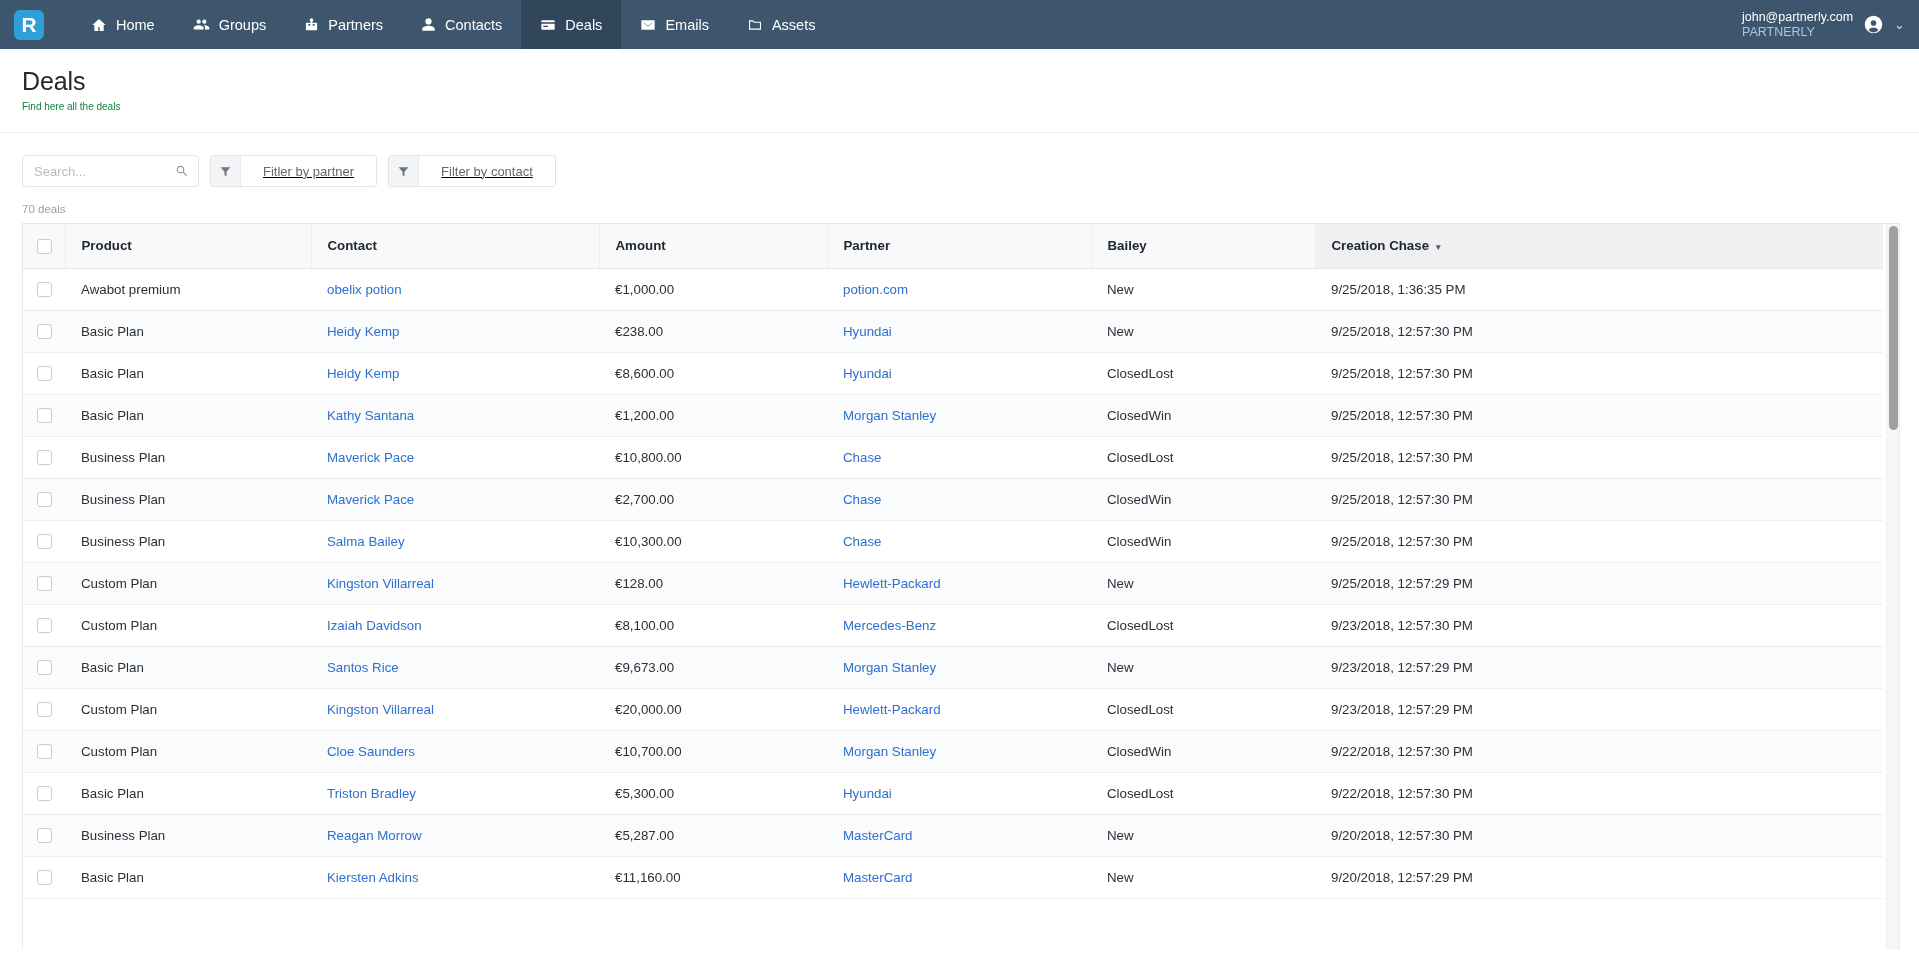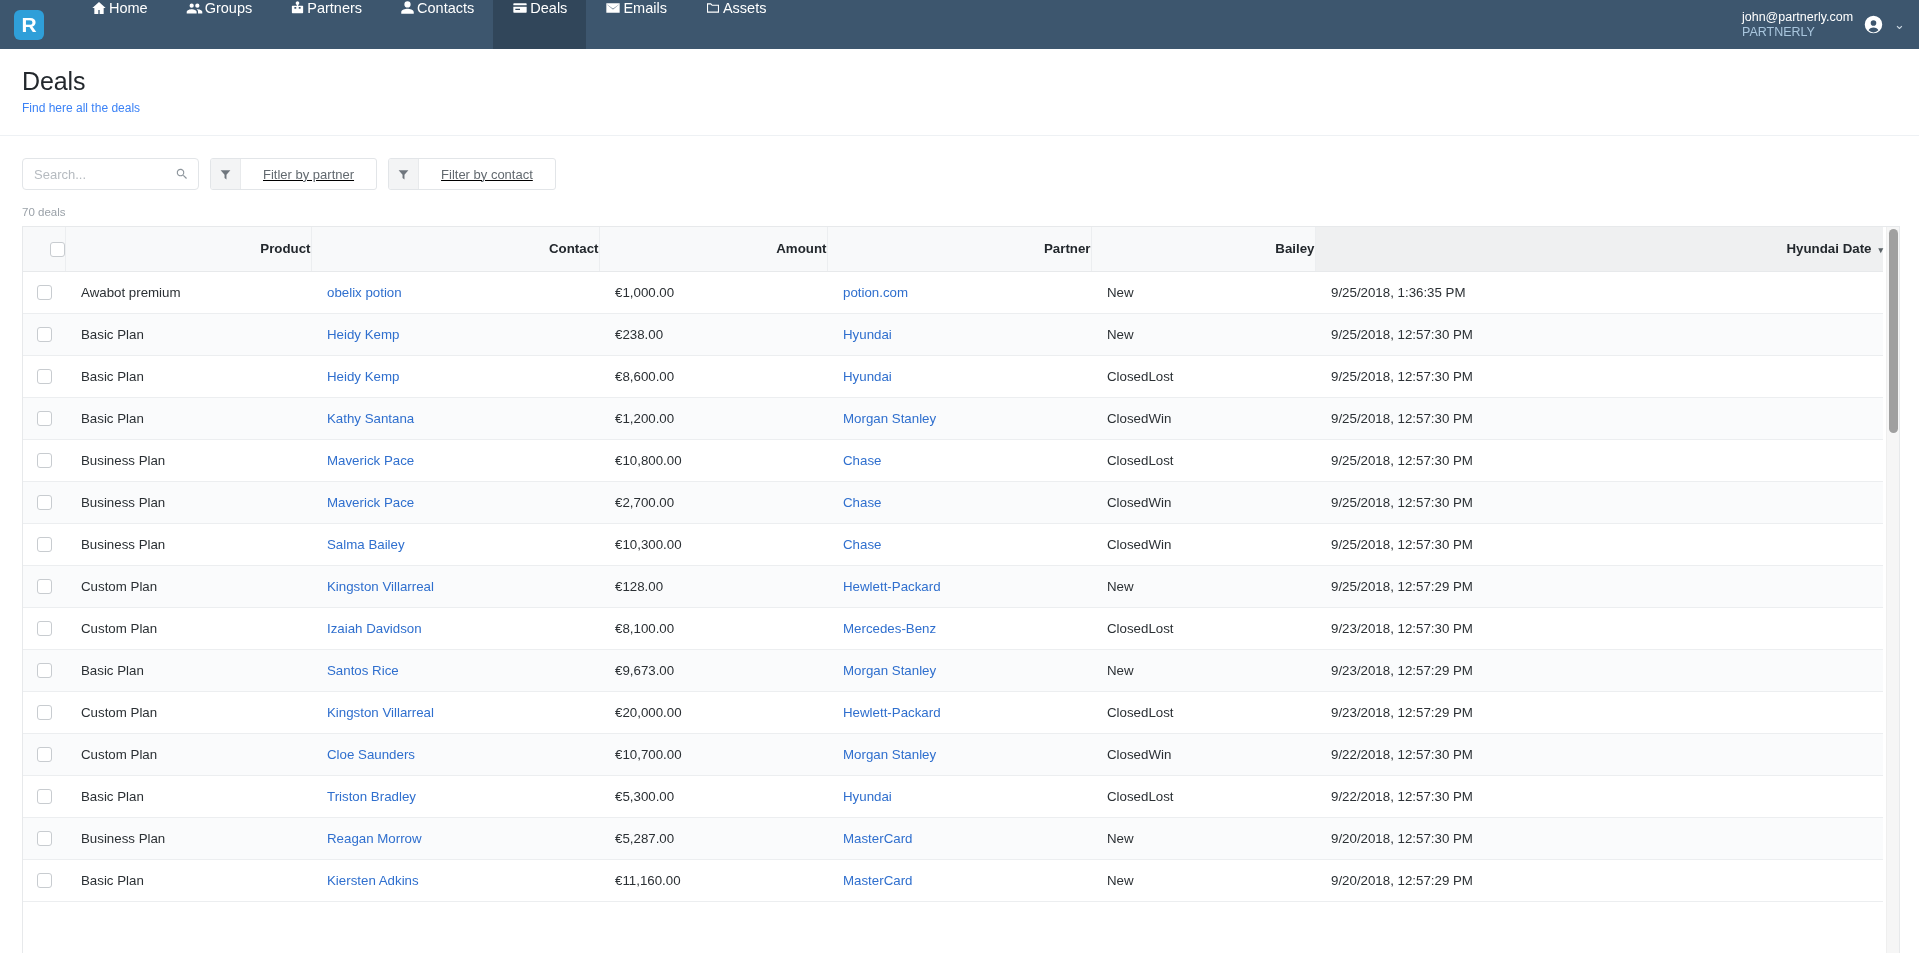--- a/index.html
+++ b/index.html
@@ -30,22 +30,22 @@
     border-radius: 6px;
     display: flex; align-items: center; justify-content: center;
     color: #ffffff;
     font-size: 21px;
     font-weight: bold;
     line-height: 1;
     font-family: "Liberation Sans", sans-serif;
   }
   .nav-items { display: flex; align-items: stretch; margin-left: 18px; }
   .nav-item {
-    display: flex; 
-    gap: 2px;
+    display: flex; align-items: center;
+    gap: 9px;
     padding: 0 19px;
     color: #ffffff;
     font-size: 14.5px;
     cursor: pointer;
     text-decoration: none;
     white-space: nowrap;
   }
   .nav-item.active { background: #31465a; }
   .nav-item svg { display: block; fill: #ffffff; }
 
@@ -72,22 +72,22 @@
     border-bottom: 1px solid #eef1f4;
   }
   .page-title {
     font-size: 25px;
     color: #23282d;
     margin: 0 0 5px 0;
     font-weight: normal;
     letter-spacing: -0.1px;
   }
   .page-sub {
-    font-size: 12px;
-    color: #3b82f6;
+    font-size: 10px;
+    color: #15803d;
   }
 
   
   .toolbar {
     display: flex;
     align-items: center;
     gap: 11px;
     padding: 22px 0 0 22px;
   }
   .search-box {
@@ -161,21 +161,21 @@
   table.deals {
     border-collapse: collapse;
     width: 1860px;
     table-layout: fixed;
   }
   table.deals th {
     background: #f8f9fa;
     font-size: 13.3px;
     font-weight: bold;
     color: #23282d;
-    text-align: right;
+    text-align: left;
     padding: 12px 0 12px 16px;
     border-bottom: 1px solid #e7e9eb;
     border-right: 1px solid #eceef0;
     height: 44px;
     white-space: nowrap;
   }
   table.deals th.sorted { background: #eff0f1; }
   table.deals th:last-child { border-right: none; }
   .sort-caret { font-size: 9px; color: #5c6368; margin-left: 7px; vertical-align: middle; }
 
@@ -353,21 +353,21 @@
       <tr>
         <th class="col-check">
           <span class="cb"></span>
         </th>
         <th class="col-prod">Product</th>
         <th class="col-cont">Contact</th>
         <th class="col-amt">Amount</th>
         <th class="col-part">Partner</th>
         <th class="col-stage">Bailey</th>
         <th class="col-date sorted">
-          <span>Hyundai Date</span><span class="sort-caret">▾</span>
+          <span>Creation Chase</span><span class="sort-caret">▾</span>
         </th>
       </tr>
     </thead>
     <tbody id="deals-body">
         <tr>
           <td class="col-check"><span class="cb"></span></td>
           <td class="col-prod"><span>Awabot premium</span></td>
           <td class="col-cont"><span class="link">obelix potion</span></td>
           <td class="col-amt"><span>€1,000.00</span></td>
           <td class="col-part"><span class="link">potion.com</span></td>

